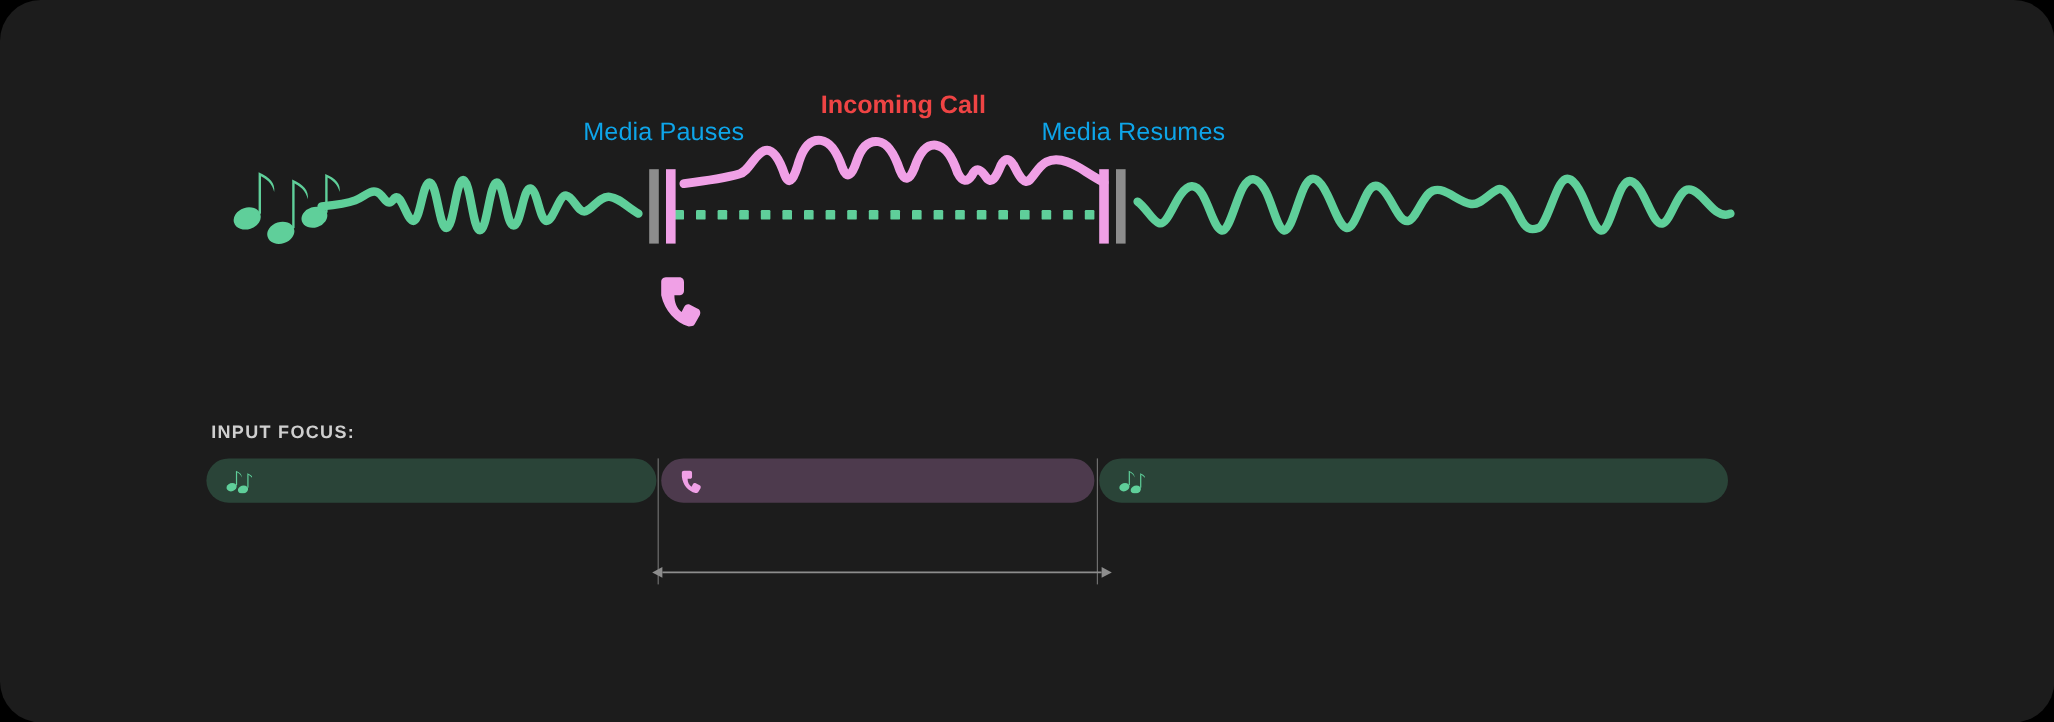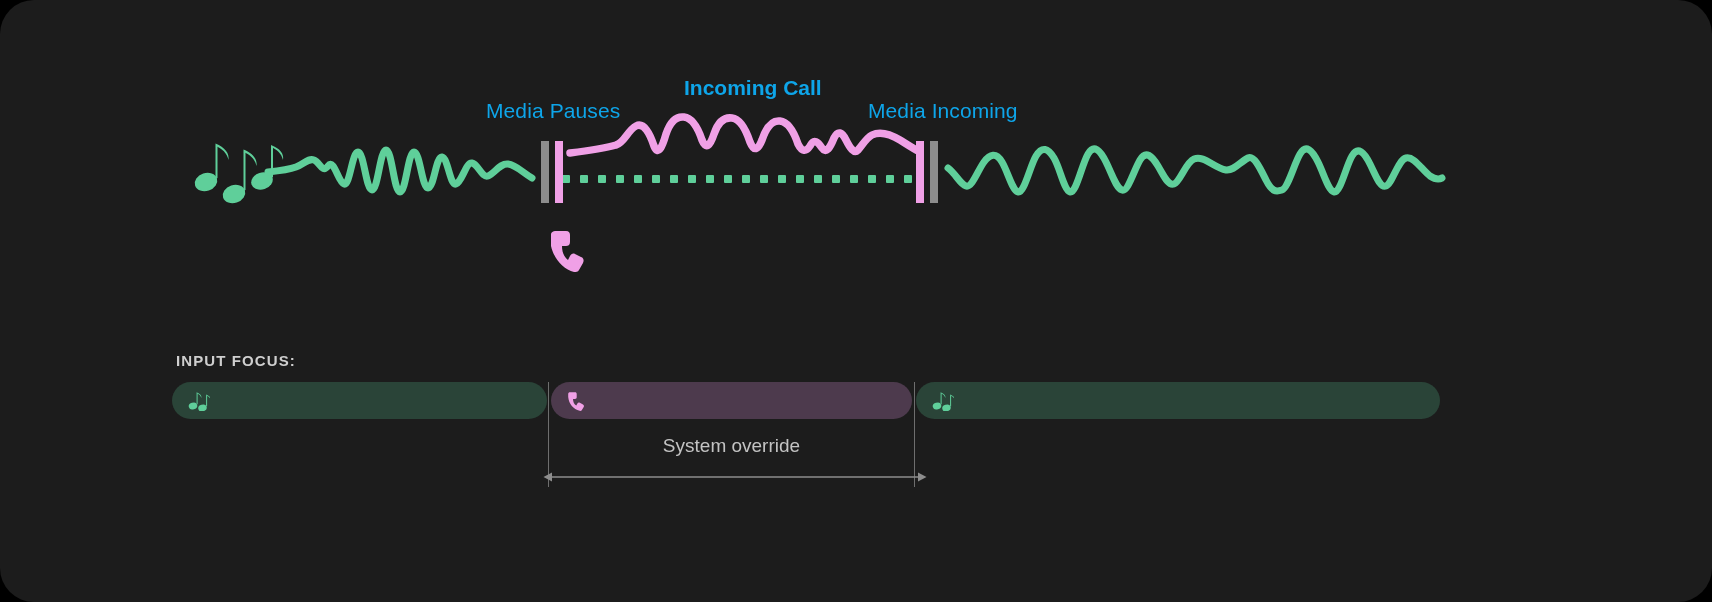--- a/index.html
+++ b/index.html
@@ -46,21 +46,21 @@
     letter-spacing: 0.1px;
   }
 
   #label-pauses  { left: 486px; top: 99px; }
   #label-resumes { left: 868px; top: 99px; }
 
   #label-incoming {
     position: absolute;
     left: 684px; top: 76px;
     font-size: 21px;
-    color: #0ea5e9;
+    color: #ef4444;
     font-weight: 600;
     white-space: nowrap;
   }
 
   
   #focus-section {
     position: absolute;
     left: 0; top: 330px;
     width: 1712px;
     height: 272px;
@@ -272,21 +272,21 @@
                  C562,252 564,257 568,260
                  L570,256 C571,254 573,253 575,254
                  L581,257 C584,258 584,261 583,263
                  L579,270 C578,272 576,272 574,272
                  C563,269 554,259 551,246 Z"></path>
       </g>
     </svg>
 
     <div class="tl-label" id="label-pauses">Media Pauses</div>
 
-    <div class="tl-label" id="label-resumes">Media Incoming</div>
+    <div class="tl-label" id="label-resumes">Media Resumes</div>
 
     <div id="label-incoming">Incoming Call</div>
   </div>
 
   <div id="focus-section">
 
     <div id="focus-label">INPUT FOCUS:</div>
 
     <div class="focus-bar" id="focus-bar-media-1">
       <span class="focus-icon">
@@ -330,21 +330,20 @@
             <path d="M18.1,15.6 L18.1,4.4 L19.1,4.2 L19.1,15.2 Z"></path>
             <path d="M18.1,4.4 C20.5,5.2 22.3,6.8 22.9,9.2 C23.3,6.8 21.7,4.9 18.1,3.4 Z"></path>
           </g>
         </svg>
       </span>
     </div>
 
     <div class="guide-line" id="guide-left"></div>
     <div class="guide-line" id="guide-right"></div>
 
-    <div id="override-label">System override</div>
 
     <svg id="override-arrow" viewBox="0 0 390 22">
       <defs>
         <marker id="arrLeft" markerWidth="11" markerHeight="11" refX="9" refY="5" orient="auto" markerUnits="userSpaceOnUse">
           <path d="M9,0.5 L0.5,5 L9,9.5 Z" fill="#8d8d8d"></path>
         </marker>
         <marker id="arrRight" markerWidth="11" markerHeight="11" refX="2" refY="5" orient="auto" markerUnits="userSpaceOnUse">
           <path d="M2,0.5 L10.5,5 L2,9.5 Z" fill="#8d8d8d"></path>
         </marker>
       </defs>

